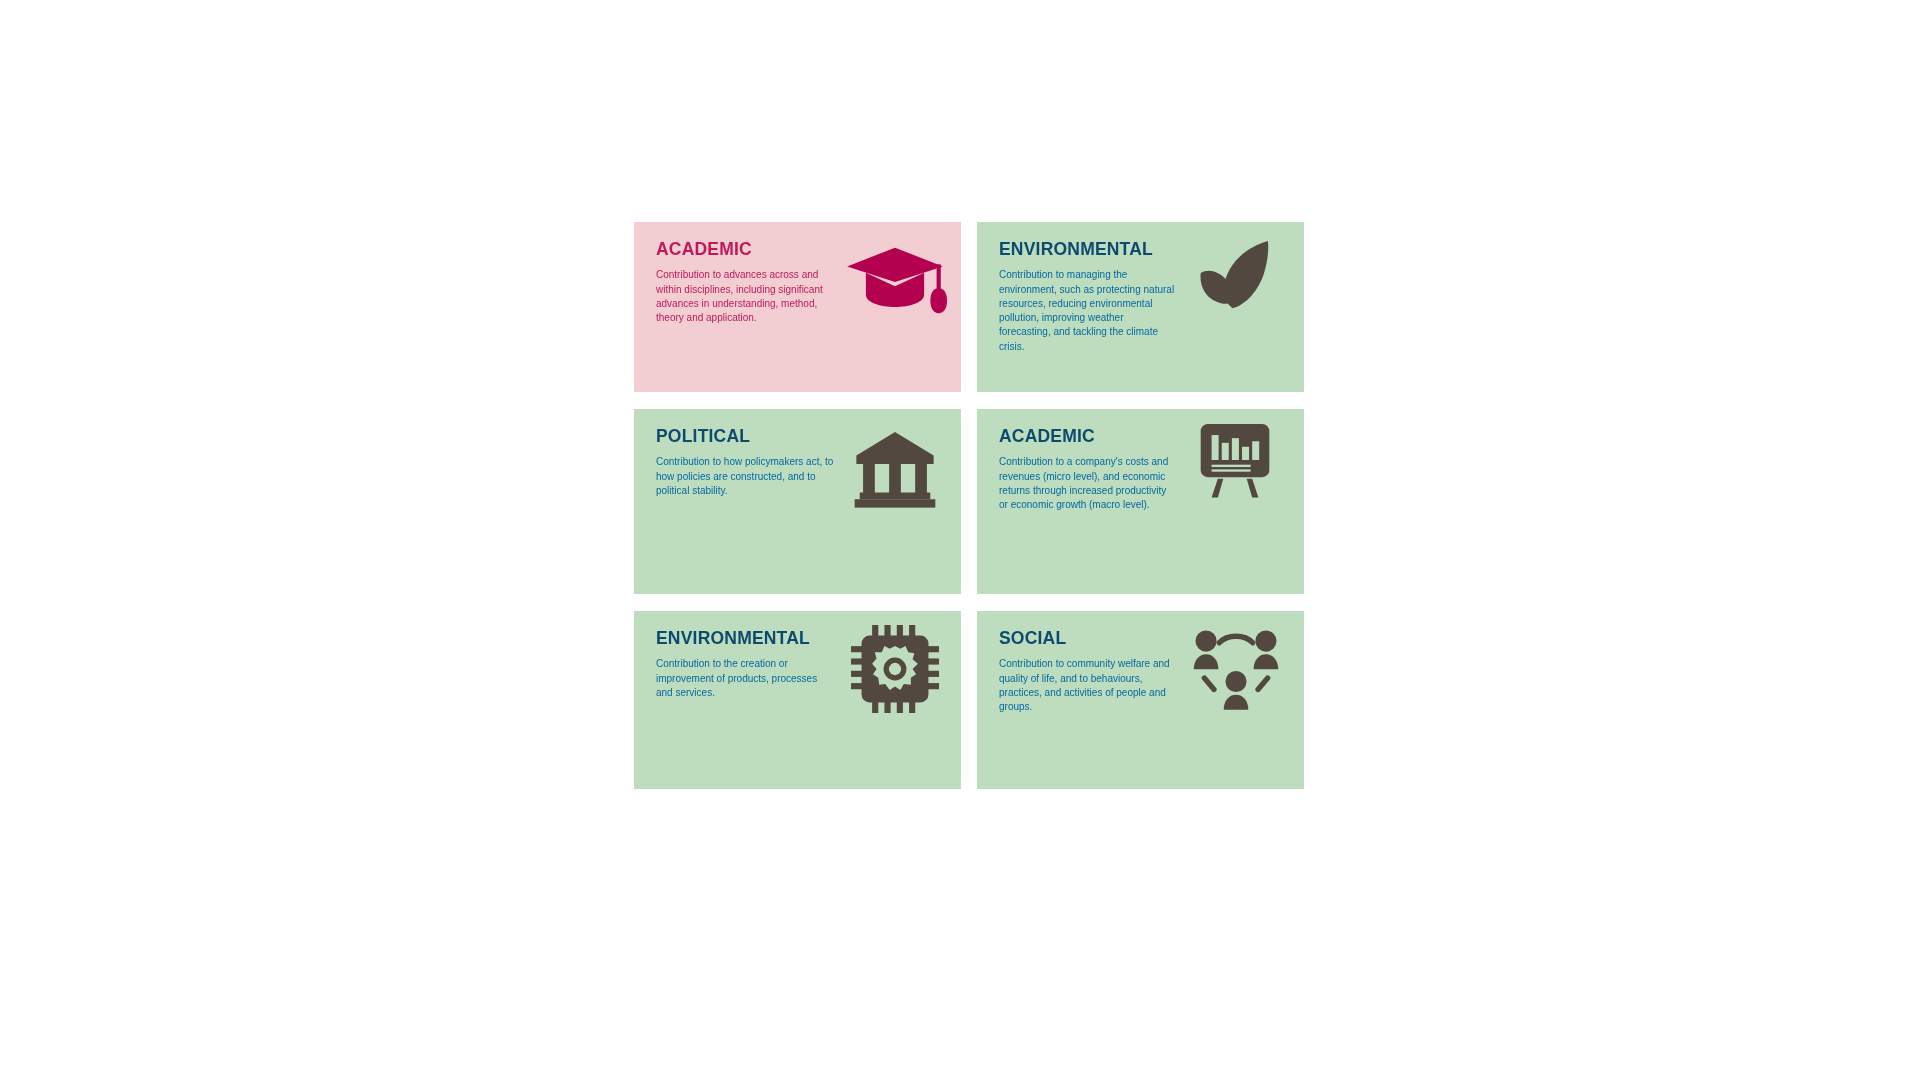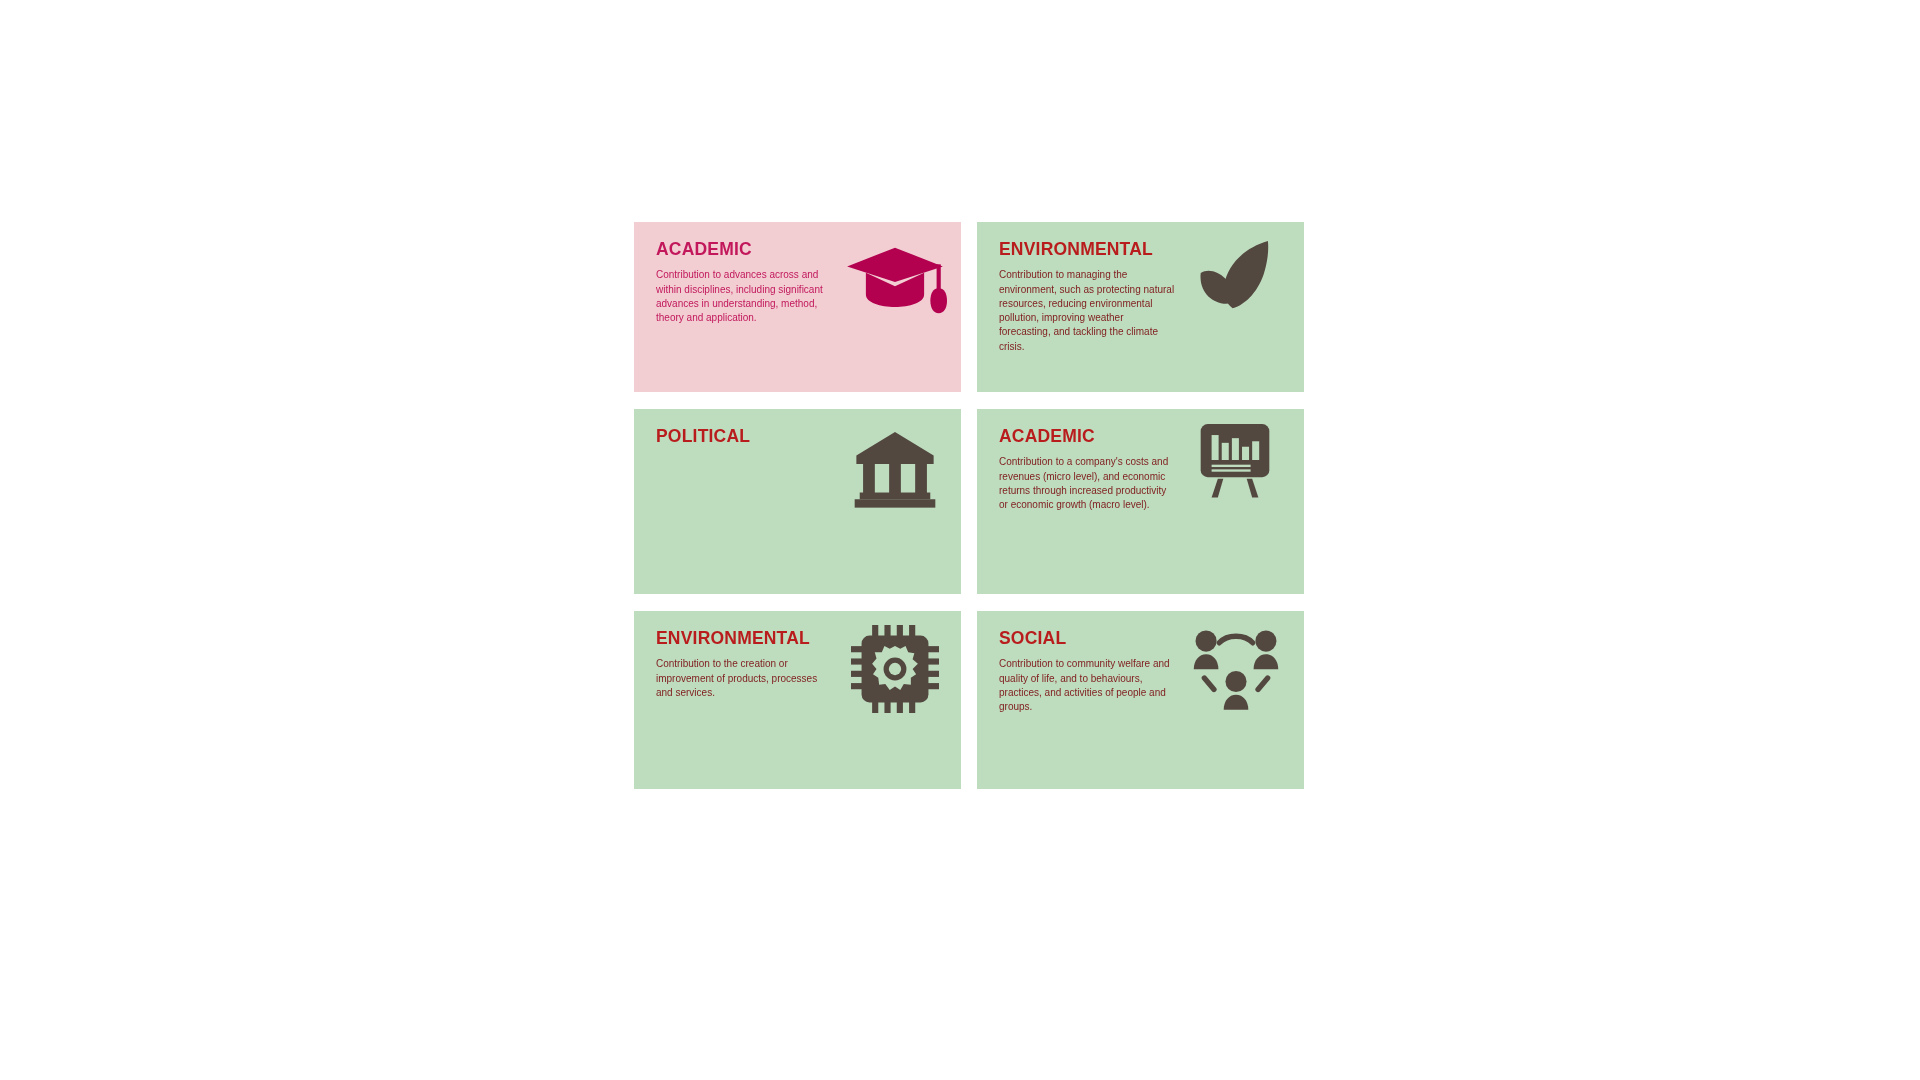--- a/index.html
+++ b/index.html
@@ -49,32 +49,32 @@
   .card-title {
     margin: 0 0 9px 0;
     font-size: 17.5px;
     font-weight: bold;
     letter-spacing: 0.2px;
     line-height: 1.1;
     position: relative;
     z-index: 2;
   }
   .academic .card-title { color: #c2185b; }
-  .green .card-title { color: #b91c1c; }
+  .green .card-title { color: #0c4a6e; }
 
   .card-body {
     margin: 0;
     font-size: 10px;
     line-height: 1.43;
     max-width: 178px;
     position: relative;
     z-index: 2;
   }
   .academic .card-body { color: #c2185b; }
-  .green .card-body { color: #7f1d1d; }
+  .green .card-body { color: #0369a1; }
 
   .card-icon {
     position: absolute;
     top: 16px;
     right: 20px;
     width: 96px;
     height: 96px;
     z-index: 1;
     pointer-events: none;
   }
@@ -127,20 +127,21 @@
         <svg viewBox="0 0 100 100" xmlns="http://www.w3.org/2000/svg">
           <path d="M50 6 L96 34 L96 44 L4 44 L4 34 Z" fill="#534840"></path>
           <rect x="12" y="44" width="14" height="38" fill="#534840"></rect>
           <rect x="43" y="44" width="14" height="38" fill="#534840"></rect>
           <rect x="74" y="44" width="14" height="38" fill="#534840"></rect>
           <rect x="8" y="78" width="84" height="8" fill="#534840"></rect>
           <rect x="2" y="86" width="96" height="10" fill="#534840"></rect>
         </svg>
       </div>
       <h2 class="card-title">POLITICAL</h2>
+      <p class="card-body">Contribution to how policymakers act, to how policies are constructed, and to political stability.</p>
     </div>
 
     <div class="card green economic">
       <div class="card-icon">
         <svg viewBox="0 0 100 100" xmlns="http://www.w3.org/2000/svg">
           <rect x="6" y="4" width="88" height="68" rx="9" fill="#534840"></rect>
           <rect x="20" y="18" width="9" height="32" fill="#BEDCBE"></rect>
           <rect x="33" y="28" width="9" height="22" fill="#BEDCBE"></rect>
           <rect x="46" y="22" width="9" height="28" fill="#BEDCBE"></rect>
           <rect x="59" y="33" width="9" height="17" fill="#BEDCBE"></rect>

